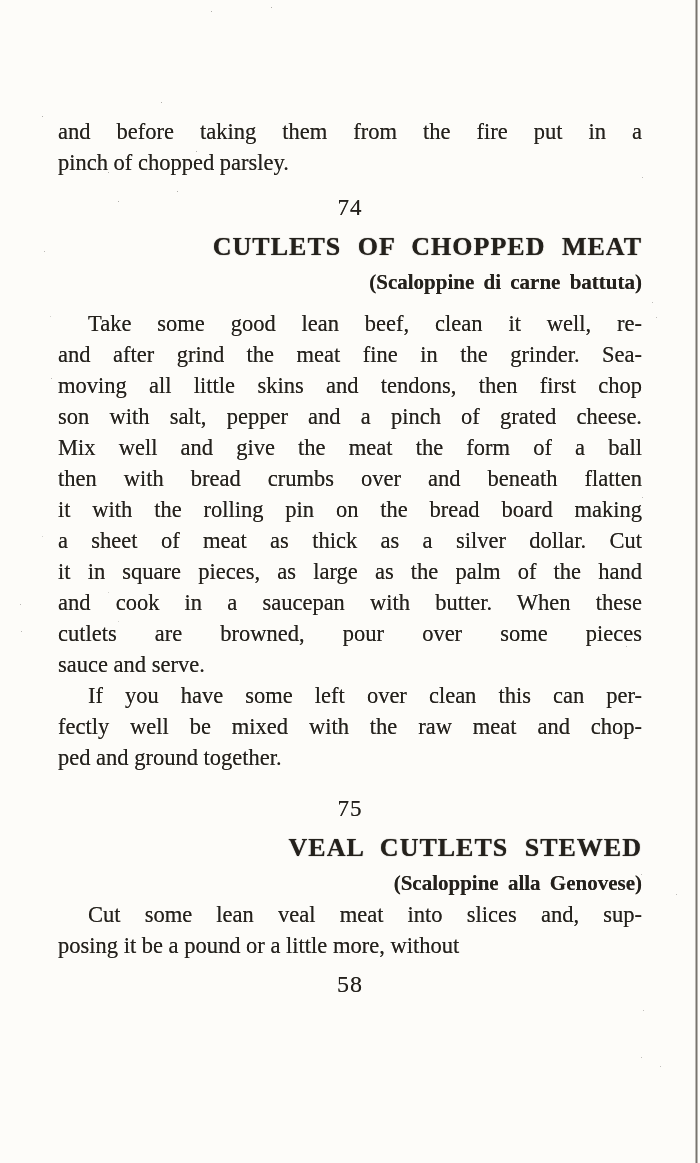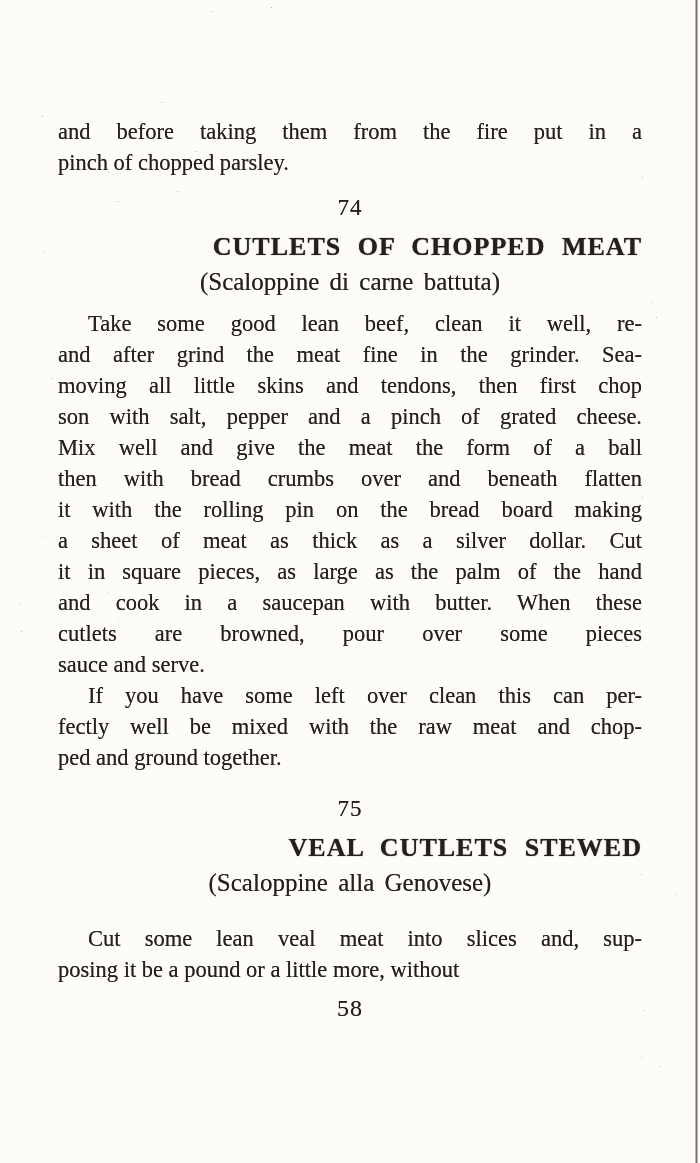--- a/index.html
+++ b/index.html
@@ -48,29 +48,29 @@
     text-align: right;
     font-size: 26px;
     line-height: 34px;
     font-weight: bold;
     letter-spacing: 1px;
     word-spacing: 9px;
     text-shadow: 0 0 1px rgba(36,33,28,0.8);
   }
   .recipe-subtitle {
     margin-top: 2px;
-    text-align: center;
-    font-size: 25px;
+    text-align: right;
+    font-size: 21px;
     line-height: 32px;
-    font-weight: normal;
+    font-weight: bold;
     word-spacing: 4px;
   }
   .paras { margin-top: 10px; }
   .recipe-75 .recipe-number { margin-top: 20px; }
-  .recipe-75 .paras { margin-top: 24px; }
+  .recipe-75 .paras { margin-top: 0; }
   .page-number {
     margin-top: 8px;
     text-align: center;
     font-size: 24px;
     line-height: 30px;
     letter-spacing: 1px;
   }
 </style>
 </head>
 <body>

